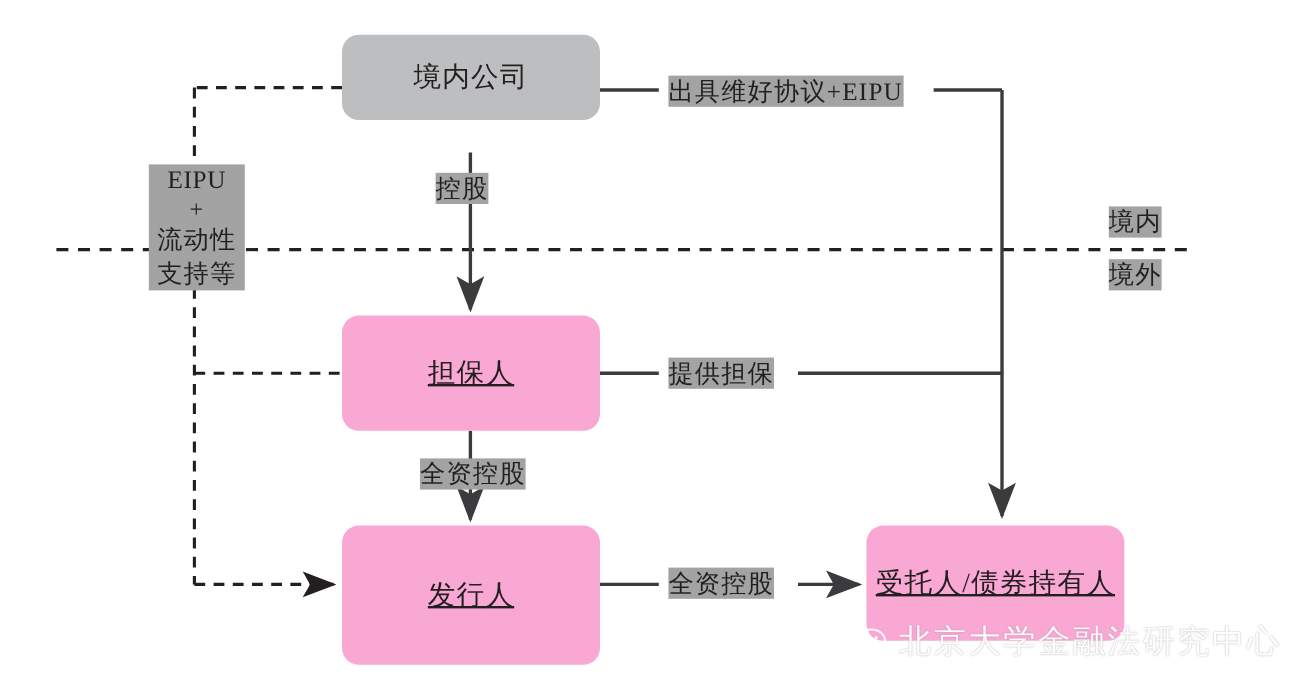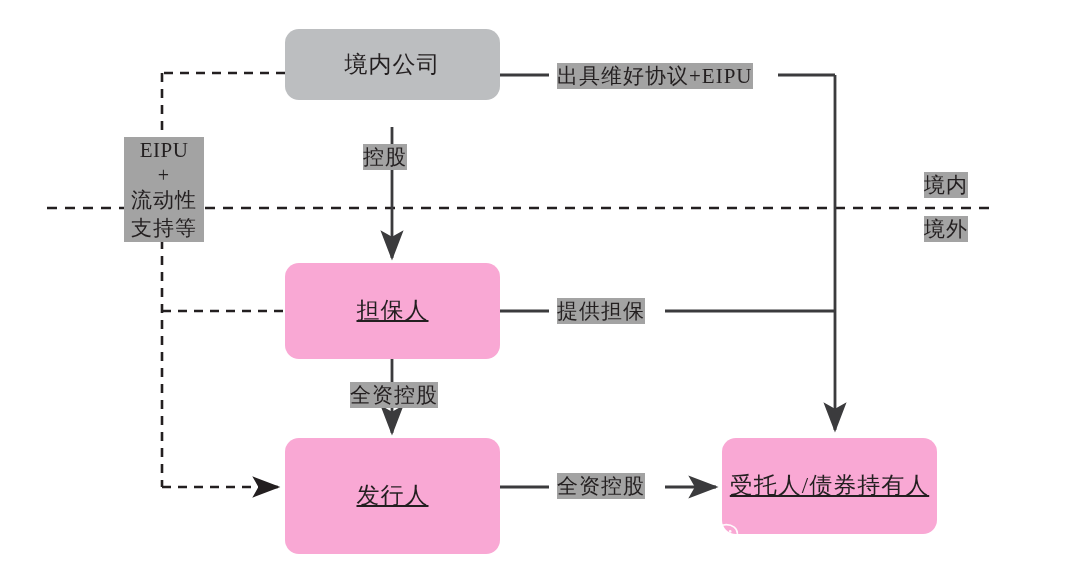--- a/index.html
+++ b/index.html
@@ -204,15 +204,16 @@
                    C19.9,27.4 15,23.5 15,18.5 C15,13.6 19.9,9.6 26.2,9.6 Z"></path>
         </g>
         <g fill="#ffffff">
           <circle cx="11.1" cy="9.9" r="1.5"></circle>
           <circle cx="19.1" cy="9.9" r="1.5"></circle>
           <circle cx="22.4" cy="16.4" r="1.3"></circle>
           <circle cx="30.2" cy="16.4" r="1.3"></circle>
         </g>
       </svg>
     </span>
+    <span class="wm-text">北京大学金融法研究中心</span>
   </div>
 
 </div>
 
 </body></html>

